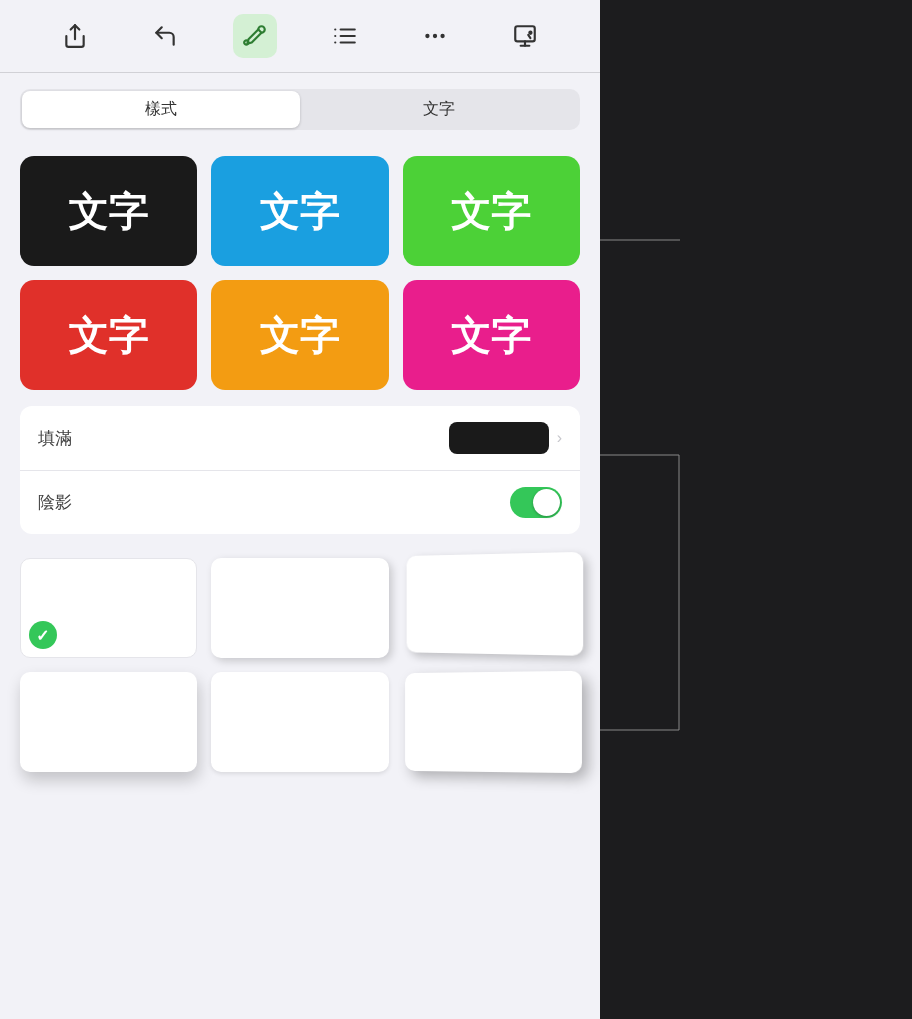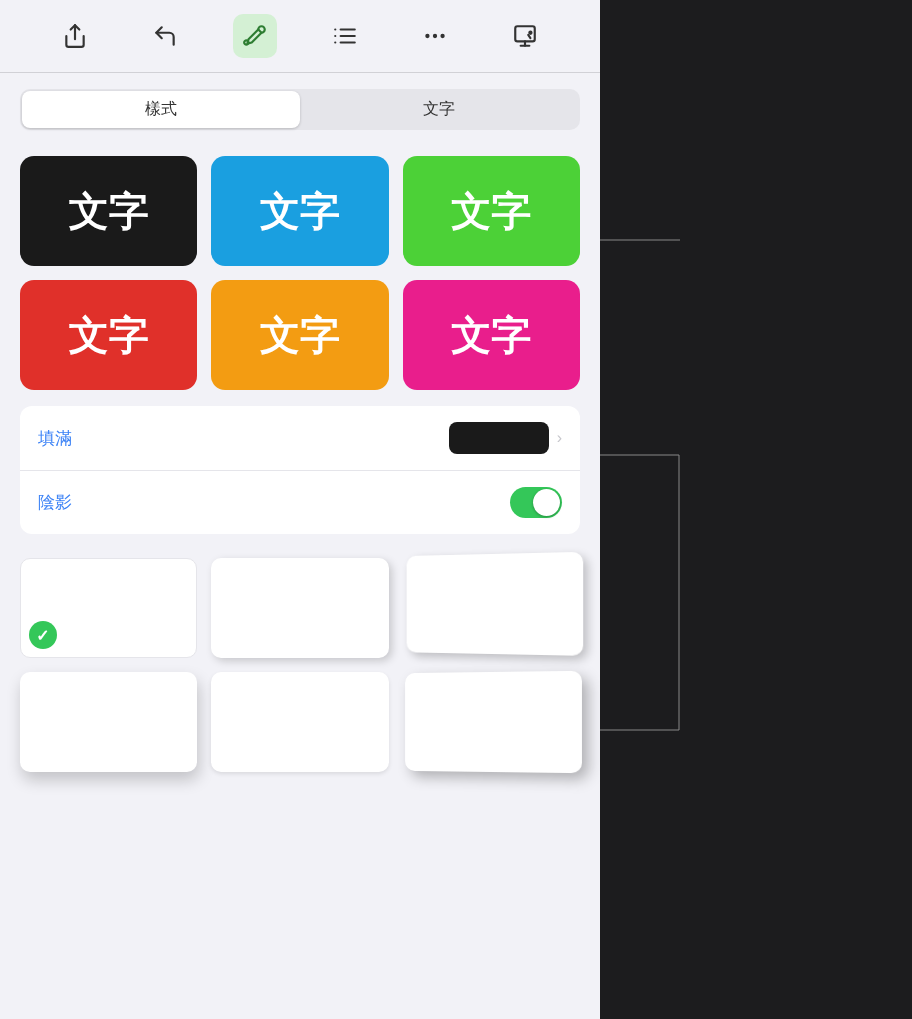--- a/index.html
+++ b/index.html
@@ -129,21 +129,21 @@
       border-bottom: 1px solid #e5e5ea;
       min-height: 56px;
     }
 
     .section-row:last-child {
       border-bottom: none;
     }
 
     .row-label {
       font-size: 17px;
-      color: #3b82f6;
+      color: #404040;
       flex: 1;
     }
 
     .row-right {
       display: flex;
       align-items: center;
       gap: 8px;
     }
 
     

